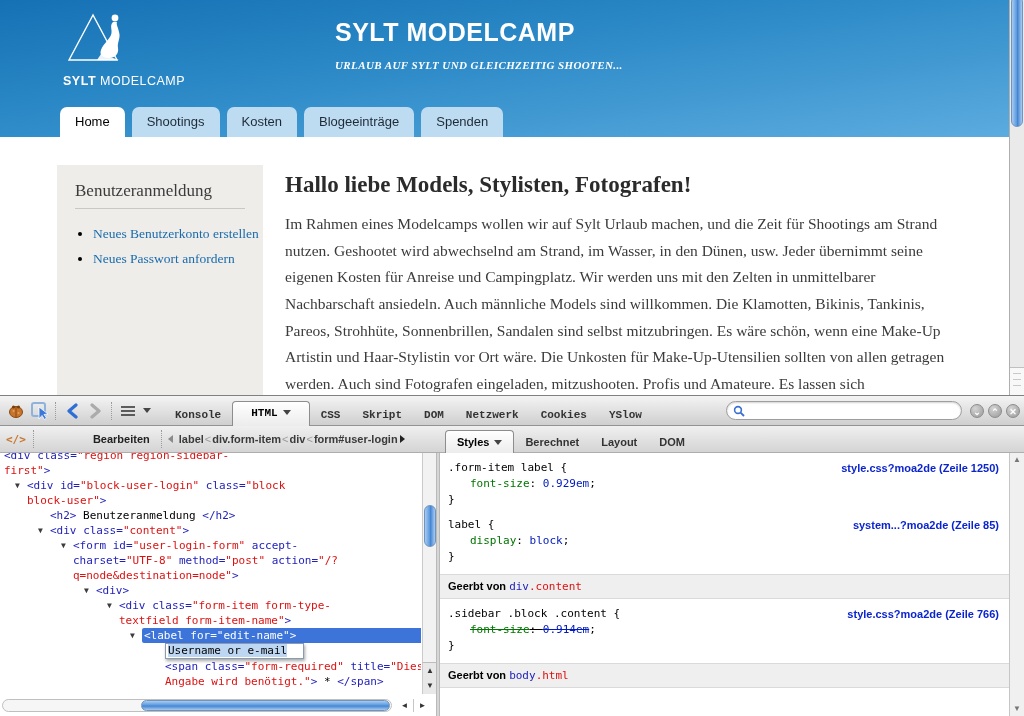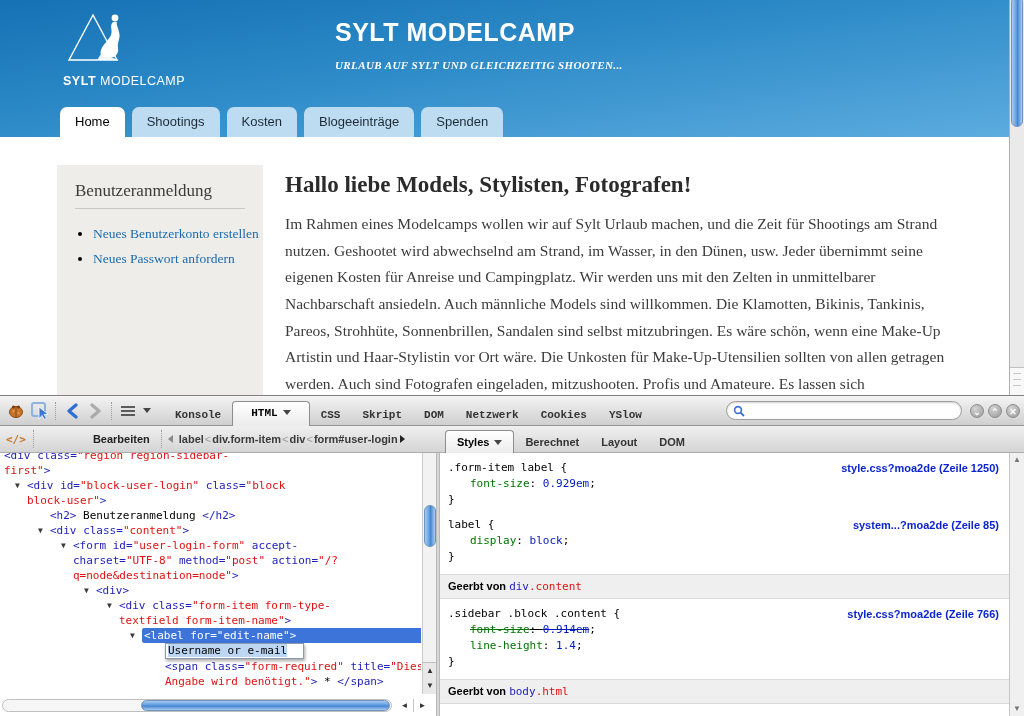--- a/index.html
+++ b/index.html
@@ -333,21 +333,20 @@
           </div>
           <div class="rule">
             <div class="sel-line">label {<span class="css-file">system...?moa2de (Zeile 85)</span></div>
             <div class="prop"><span class="pname">display</span><span class="pcolon">: </span><span class="pval">block</span>;</div>
             <div class="close-brace">}</div>
           </div>
           <div class="inh">Geerbt von <span class="el">div</span><span class="cl">.content</span></div>
           <div class="rule">
             <div class="sel-line">.sidebar .block .content {<span class="css-file">style.css?moa2de (Zeile 766)</span></div>
             <div class="prop struck"><span class="pname">font-size</span><span class="pcolon">: </span><span class="pval">0.914em</span>;</div>
-            <div class="prop"><span class="pname">line-height</span><span class="pcolon">: </span><span class="pval">1.4</span>;</div>
             <div class="close-brace">}</div>
           </div>
           <div class="inh">Geerbt von <span class="el">body</span><span class="cl">.html</span></div>
         </div>
       <div class="ss">
         <div>▲</div>
         <div class="dn">▼</div>
       </div>
     </div>
   </div>

